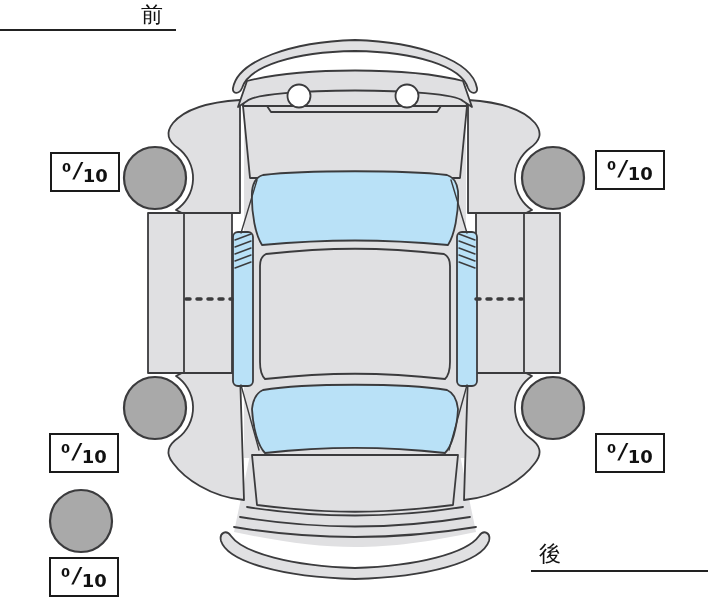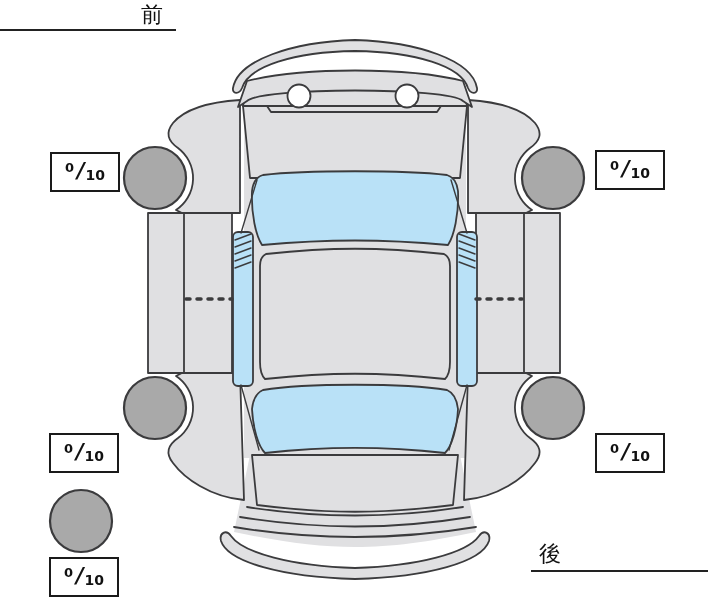--- a/index.html
+++ b/index.html
@@ -16,21 +16,21 @@
   .dir-underline.rear{left:531px;top:570px;width:177px;}
 
   
   .score-box{
     position:absolute;width:66px;height:36px;background:#ffffff;
     border:2px solid #1a1a1a;display:flex;align-items:center;justify-content:center;
     color:#111;
   }
   .score-box .num{font-size:13px;font-weight:bold;transform:translateY(-5px);margin-right:2px;}
   .score-box .slash{font-size:21px;font-weight:bold;font-style:italic;margin:0 1px;transform:translateY(-1px);}
-  .score-box .den{font-size:14px;font-weight:bold;transform:translateY(3px);}
+  .score-box .den{font-size:18px;font-weight:bold;transform:translateY(3px);}
   .score-box.fl{left:50px;top:152px;}
   .score-box.fr{left:595px;top:150px;}
   .score-box.rl{left:49px;top:433px;}
   .score-box.rr{left:595px;top:433px;}
   .score-box.sp{left:49px;top:557px;}
 </style>
 </head>
 <body>
 
 <div class="screen">

